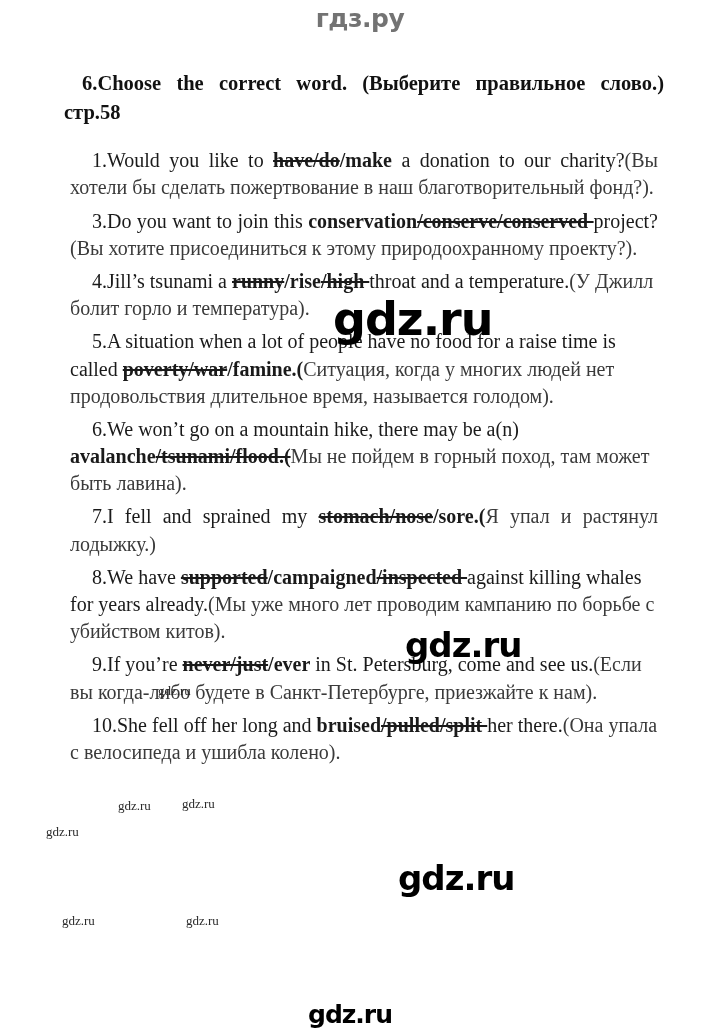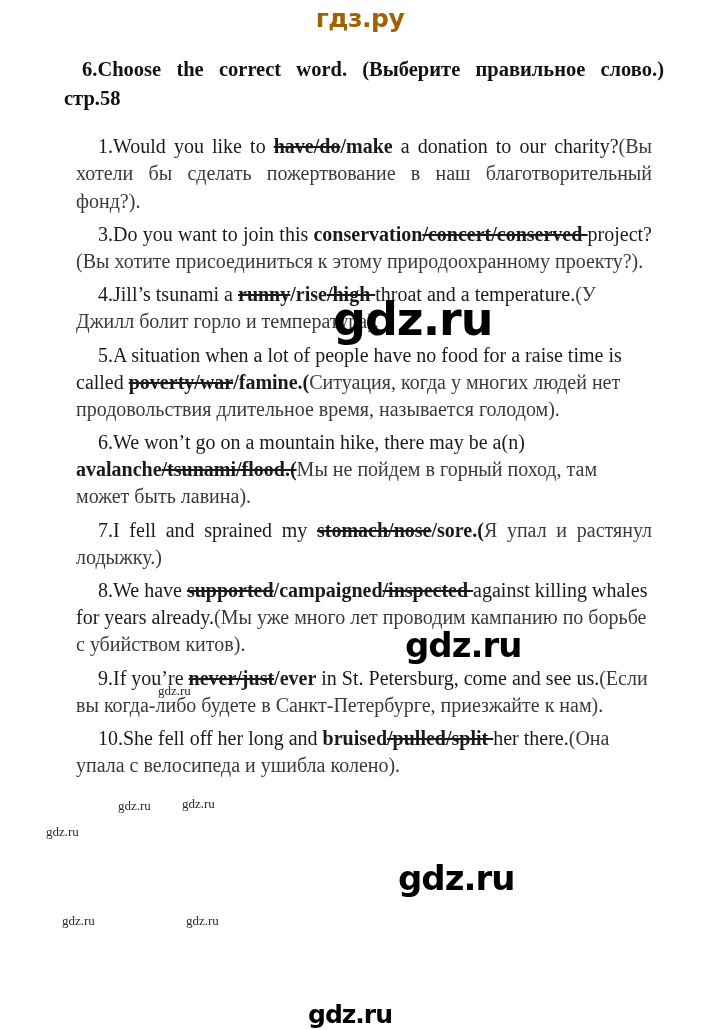--- a/index.html
+++ b/index.html
@@ -20,43 +20,43 @@
   .site-logo {
     position: absolute;
     top: 4px;
     left: 0;
     width: 720px;
     text-align: center;
     font-family: "DejaVu Sans", "Liberation Sans", sans-serif;
     font-weight: bold;
     font-size: 25px;
     letter-spacing: -0.5px;
-    color: #a16207;
+    color: #737373;
   }
 
   
   .page {
     position: absolute;
-    top: 55px;
+    top: 69px;
     left: 64px;
     width: 600px;
   }
 
   .task-title {
     font-size: 20.5px;
     font-weight: bold;
     line-height: 1.42;
     text-align: justify;
     text-indent: 18px;
     margin: 0 0 20px 0;
     color: #111;
   }
 
   .qlist {
-    margin: 12px;
+    margin: 6px;
     padding: 0;
     list-style: none;
     font-family: Liberation Serif, serif;
   }
   .q {
     font-size: 20px;
     line-height: 1.36;
     margin: 0 0 6px 0;
     color: #1a1a1a;
     position: relative;
@@ -106,21 +106,21 @@
 
 <div class="page">
 
   <p class="task-title">6.Choose the correct word. (Выберите правильное слово.) стр.58</p>
 
   <div class="qlist">
 
     <p class="q justify"><span class="ind"></span><span>1.</span><span>Would you like to </span><span class="strike">have/do</span><span class="bold">/make</span><span> a donation to our charity?</span><span class="ru">(Вы хотели бы сделать пожертвование в наш благотворительный фонд?).</span></p>
 
 
-    <p class="q justify"><span class="ind"></span><span>3.</span><span>Do you want to join this </span><span class="bold">conservation</span><span class="strike">/concert/conserved </span><span>project? </span><span class="ru">(Вы хотите присоединиться к этому природоохранному проекту?).</span></p>
+    <p class="q justify"><span class="ind"></span><span>3.</span><span>Do you want to join this </span><span class="bold">conservation</span><span class="strike">/conserve/conserved </span><span>project? </span><span class="ru">(Вы хотите присоединиться к этому природоохранному проекту?).</span></p>
 
     <p class="q"><span class="ind"></span><span>4.</span><span>Jill’s tsunami a </span><span class="strike">runny</span><span class="bold">/rise</span><span class="strike-tail">/high </span><span>throat and a temperature.</span><span class="ru">(У Джилл болит горло и температура).</span></p>
 
     <p class="q"><span class="ind"></span><span>5.</span><span>A situation when a lot of people have no food for a raise time is called </span><span class="strike">poverty/war</span><span class="bold">/famine.(</span><span></span><span class="ru">Ситуация, когда у многих людей нет продовольствия длительное время, называется голодом).</span></p>
 
     <p class="q"><span class="ind"></span><span>6.</span><span>We won’t go on a mountain hike, there may be a(n) </span><span class="bold">avalanche</span><span class="strike">/tsunami/flood.(</span><span></span><span class="ru">Мы не пойдем в горный поход, там может быть лавина).</span></p>
 
     <p class="q justify"><span class="ind"></span><span>7.</span><span>I fell and sprained my </span><span class="strike">stomach/nose</span><span class="bold">/sore.(</span><span></span><span class="ru">Я упал и растянул лодыжку.)</span></p>
 
     <p class="q"><span class="ind"></span><span>8.</span><span>We have </span><span class="strike">supported</span><span class="bold">/campaigned</span><span class="strike-tail">/inspected </span><span>against killing whales for years already.</span><span class="ru">(Мы уже много лет проводим кампанию по борьбе с убийством китов).</span></p>

